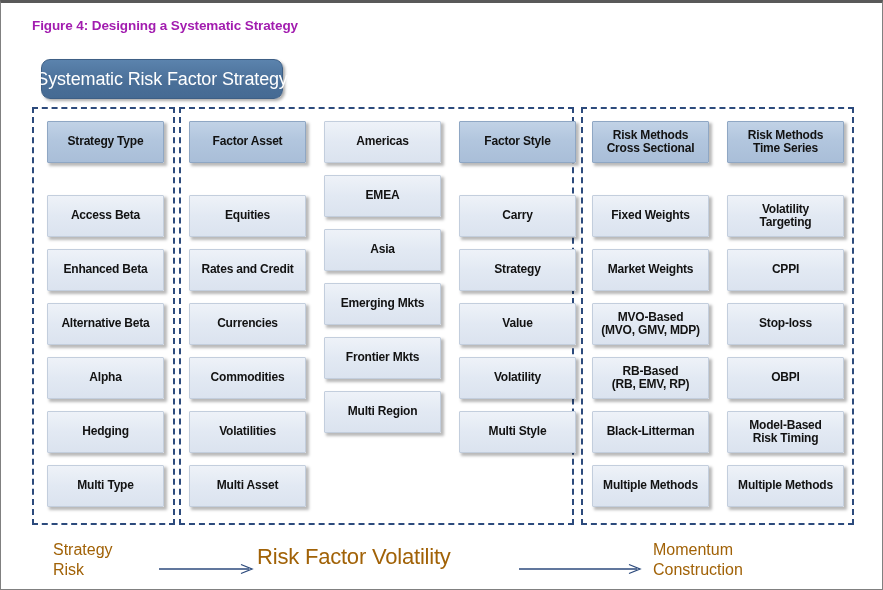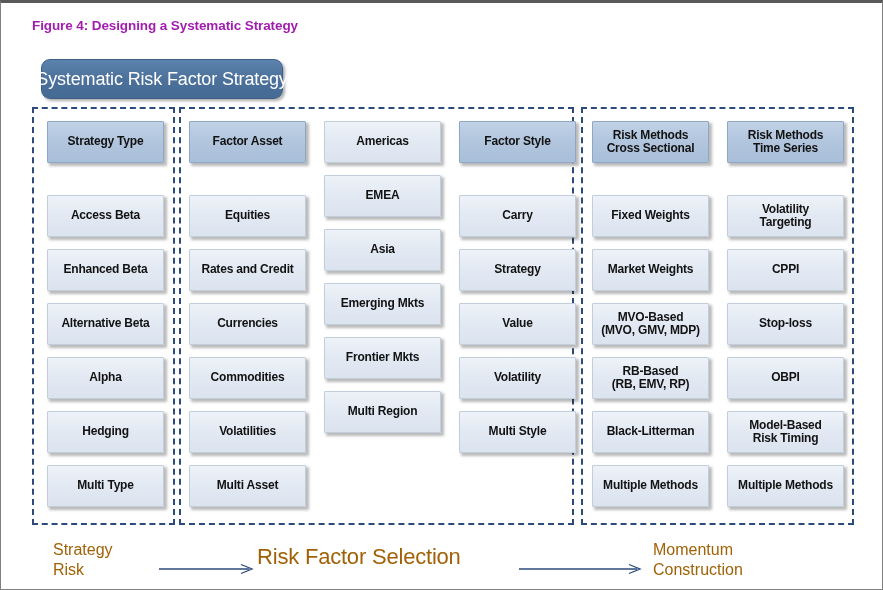--- a/index.html
+++ b/index.html
@@ -250,21 +250,21 @@
       <span>Risk</span>
     </div>
 
     <div class="arrow ar-1">
       <svg width="96" height="12" viewBox="0 0 96 12">
         <line x1="0" y1="6" x2="90" y2="6" stroke="#2c4a7c" stroke-width="1.3"></line>
         <polyline points="82,1.5 93,6 82,10.5" fill="none" stroke="#2c4a7c" stroke-width="1.3"></polyline>
       </svg>
     </div>
 
-    <div class="flow-label flow-big fl-risk">Risk Factor Selection</div>
+    <div class="flow-label flow-big fl-risk">Risk Factor Volatility</div>
 
     <div class="arrow ar-2">
       <svg width="124" height="12" viewBox="0 0 124 12">
         <line x1="0" y1="6" x2="118" y2="6" stroke="#2c4a7c" stroke-width="1.3"></line>
         <polyline points="110,1.5 121,6 110,10.5" fill="none" stroke="#2c4a7c" stroke-width="1.3"></polyline>
       </svg>
     </div>
 
     <div class="flow-label flow-small fl-port">
       <span>Momentum</span><br>

